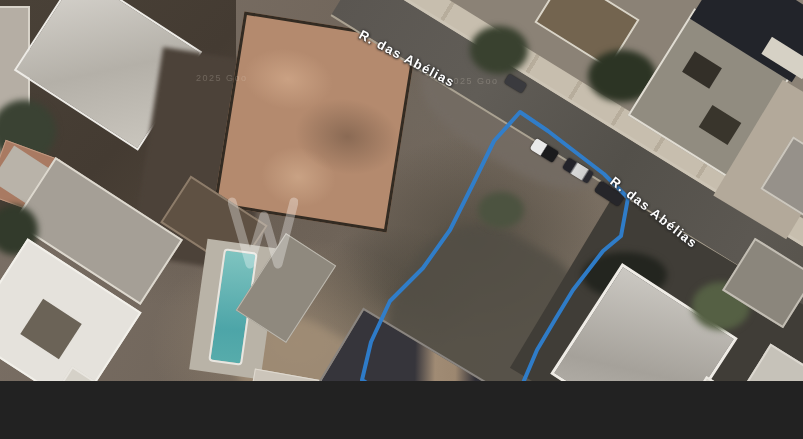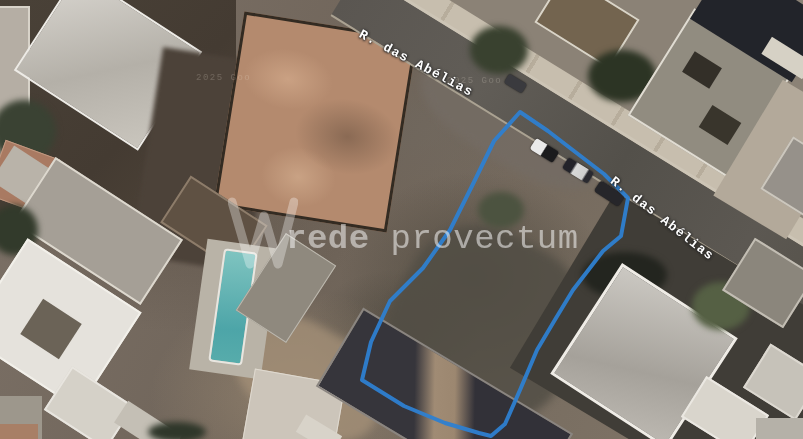--- a/index.html
+++ b/index.html
@@ -1,18 +1,18 @@
 <!DOCTYPE html>
 <html><head>
 <meta charset="utf-8">
 <style>
   html,body{margin:0;padding:0;background:#222;}
   #viewport{
-    position:relative;width:803px;height:439px;overflow:hidden;
-    font-family:Liberation Mono, monospace;
+    position:relative;width:803px;height:381px;overflow:hidden;
+    font-family:Liberation Sans, sans-serif;
     background-color:#776c60;
     background-image:
       radial-gradient(190px 150px at 59% 63%, rgba(66,62,52,.62), transparent 70%),
       radial-gradient(160px 110px at 53% 30%, rgba(112,105,96,.55), transparent 72%),
       radial-gradient(210px 150px at 37% 90%, rgba(182,160,130,.45), transparent 70%),
       radial-gradient(120px 95px at 49% 77%, rgba(58,56,48,.5), transparent 72%),
       radial-gradient(260px 180px at 22% 45%, rgba(84,73,62,.5), transparent 75%),
       linear-gradient(115deg,#7d7268,#6f6459 45%,#7a6f62 75%,#83776a);
   }
   .abs{position:absolute;}
@@ -128,17 +128,14 @@
   <svg id="outline-svg" width="803" height="439" viewBox="0 0 803 439">
     <polygon points="520,112 548,131 574,151 604,174 628,198 621,236 603,251 573,290 556,318 537,350 520,390 505,424 491,436 479,433 445,423 404,406 362,380 371,342 390,301 423,268 450,230 473,184 494,141" fill="none" stroke="#2e7fd0" stroke-width="4" stroke-linejoin="round" stroke-linecap="round" opacity="0.95"></polygon>
   </svg>
 
   <div class="street-label lbl" style="left:360px;top:26px;transform:rotate(28deg);transform-origin:0 50%;">R. das Abélias</div>
   <div class="street-label lbl" style="left:612px;top:172px;transform:rotate(38deg);transform-origin:0 50%;">R. das Abélias</div>
 
   <svg class="abs wm" style="left:228px;top:196px;" width="70" height="74" viewBox="0 0 70 74">
     <polyline points="4,6 22,68 36,20 50,68 66,6" fill="none" stroke="rgba(255,255,255,0.32)" stroke-width="9" stroke-linejoin="round" stroke-linecap="round"></polyline>
   </svg>
-  <div id="watermark-text" class="wm">
-    <span class="bold">rede</span><span> </span><span>provectum</span>
-  </div>
 
 </div>
 
 </body></html>

